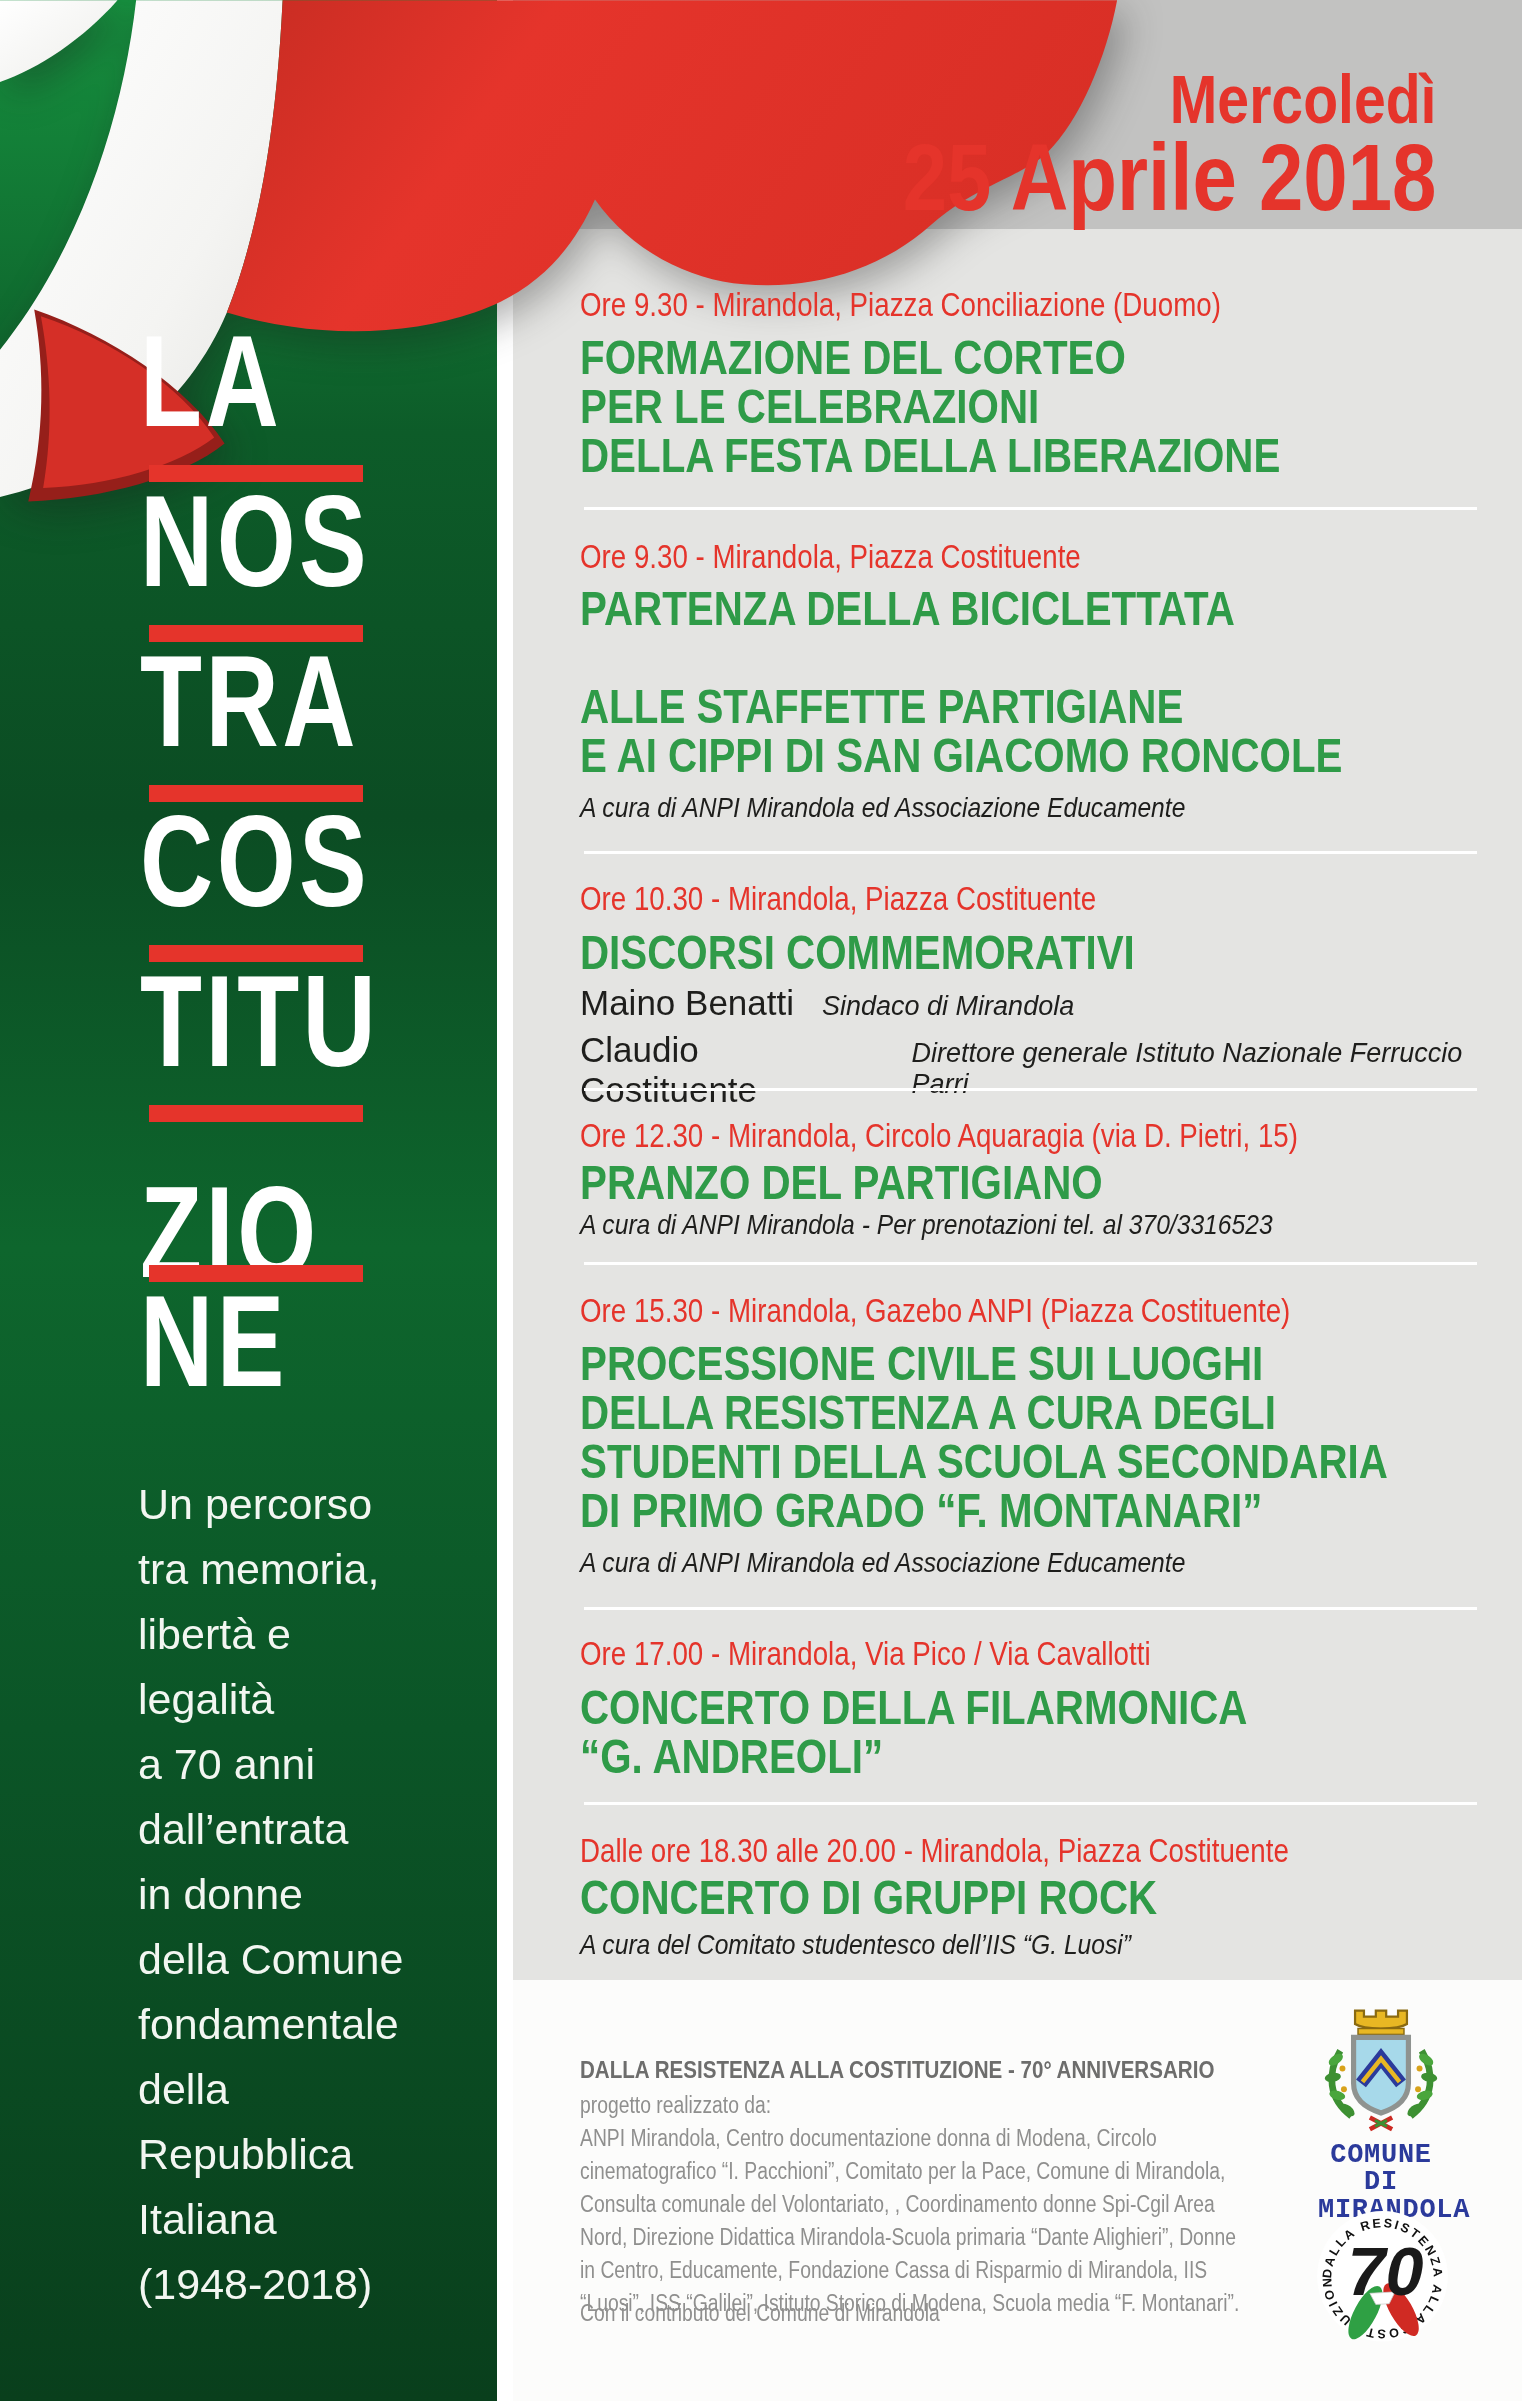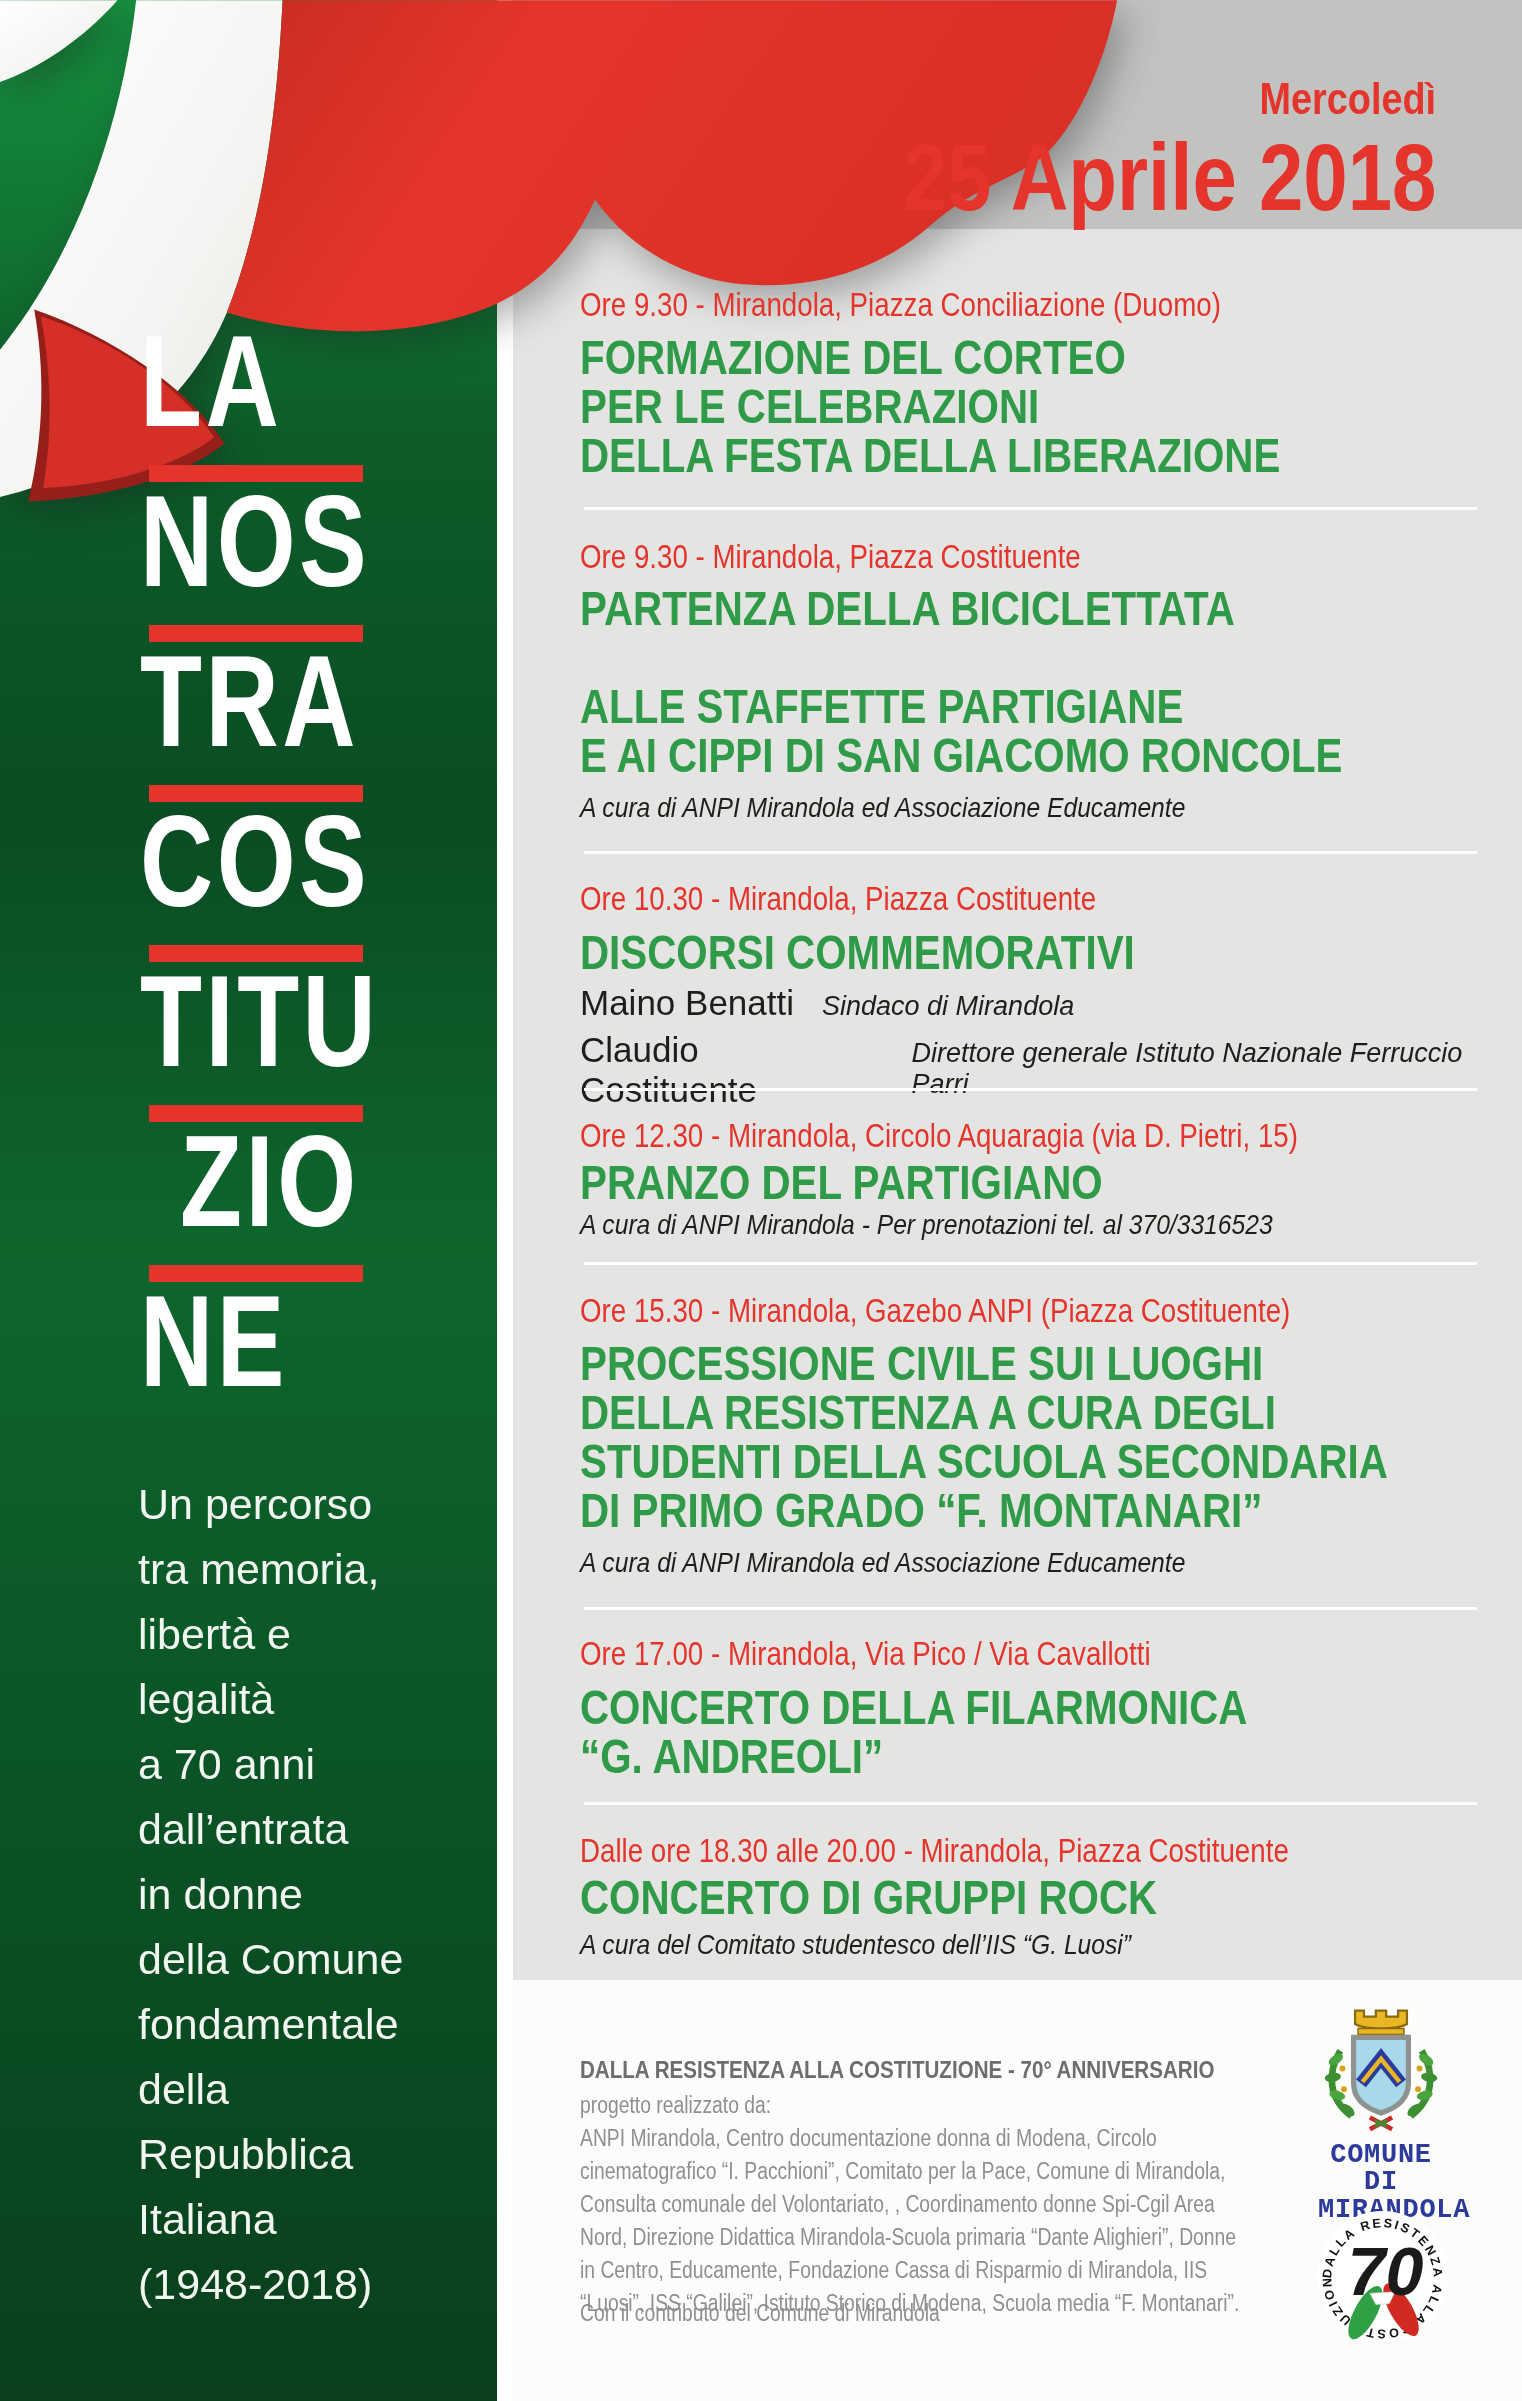--- a/index.html
+++ b/index.html
@@ -18,21 +18,21 @@
   .white-gap{position:absolute;left:497px;top:0;width:16.4px;height:2401px;background:#ffffff;}
   
   .flag{position:absolute;left:0;top:0;filter:drop-shadow(9px 13.4px 19.3px rgba(25,25,25,.35));}
   
   .seg{position:absolute;left:140px;color:#fff;font-weight:700;font-size:130px;line-height:130px;letter-spacing:4.5px;}
   .seg>span{display:inline-block;transform:scaleX(.78);transform-origin:0 50%;white-space:nowrap;}
   .bar{position:absolute;left:149px;width:214px;height:17px;}
   .left-par{position:absolute;left:138px;top:1472px;color:#f2f6f1;font-size:43px;line-height:65px;font-weight:400;}
   
   .dateblk{position:absolute;right:87px;top:68px;text-align:right;}
-  .weekday{font-size:45px;font-weight:700;line-height:62px;}
+  .weekday{font-size:68px;font-weight:700;line-height:62px;}
   .bigdate{font-size:95px;font-weight:700;line-height:95px;}
   .cx{display:inline-block;transform:scaleX(.84);transform-origin:0 50%;white-space:nowrap;}
   .cxr{transform-origin:100% 50%;}
   
   .time{position:absolute;left:580px;font-size:33px;font-weight:400;line-height:37px;}
   .etitle{position:absolute;left:580px;font-size:48px;font-weight:700;line-height:49px;}
   .note{position:absolute;left:580px;font-size:28px;font-style:italic;color:#1e1e1c;line-height:33px;}
   .note>span{display:inline-block;transform:scaleX(.88);transform-origin:0 50%;white-space:nowrap;}
   .speaker{position:absolute;left:580px;display:flex;align-items:baseline;gap:28px;color:#1e1e1c;}
   .sp-name{font-size:35px;font-weight:400;}
@@ -91,21 +91,21 @@
     <div class="seg" style="top:316px;"><span>LA</span></div>
     <div class="bar" style="top:465px;background:#e5342b;"></div>
     <div class="seg" style="top:476px;"><span>NOS</span></div>
     <div class="bar" style="top:625px;background:#e5342b;"></div>
     <div class="seg" style="top:636px;"><span>TRA</span></div>
     <div class="bar" style="top:785px;background:#e5342b;"></div>
     <div class="seg" style="top:796px;"><span>COS</span></div>
     <div class="bar" style="top:945px;background:#e5342b;"></div>
     <div class="seg" style="top:956px;"><span>TITU</span></div>
     <div class="bar" style="top:1105px;background:#e5342b;"></div>
-    <div class="seg" style="top:1116px;margin-left:40px;"><span>ZIO</span></div>
+    <div class="seg" style="top:1167px;"><span>ZIO</span></div>
     <div class="bar" style="top:1265px;background:#e5342b;"></div>
     <div class="seg" style="top:1276px;"><span>NE</span></div>
   </div>
 
   <div class="left-par">
     <div>Un percorso</div>
     <div>tra memoria,</div>
     <div>libertà e</div>
     <div>legalità</div>
     <div>a 70 anni</div>

